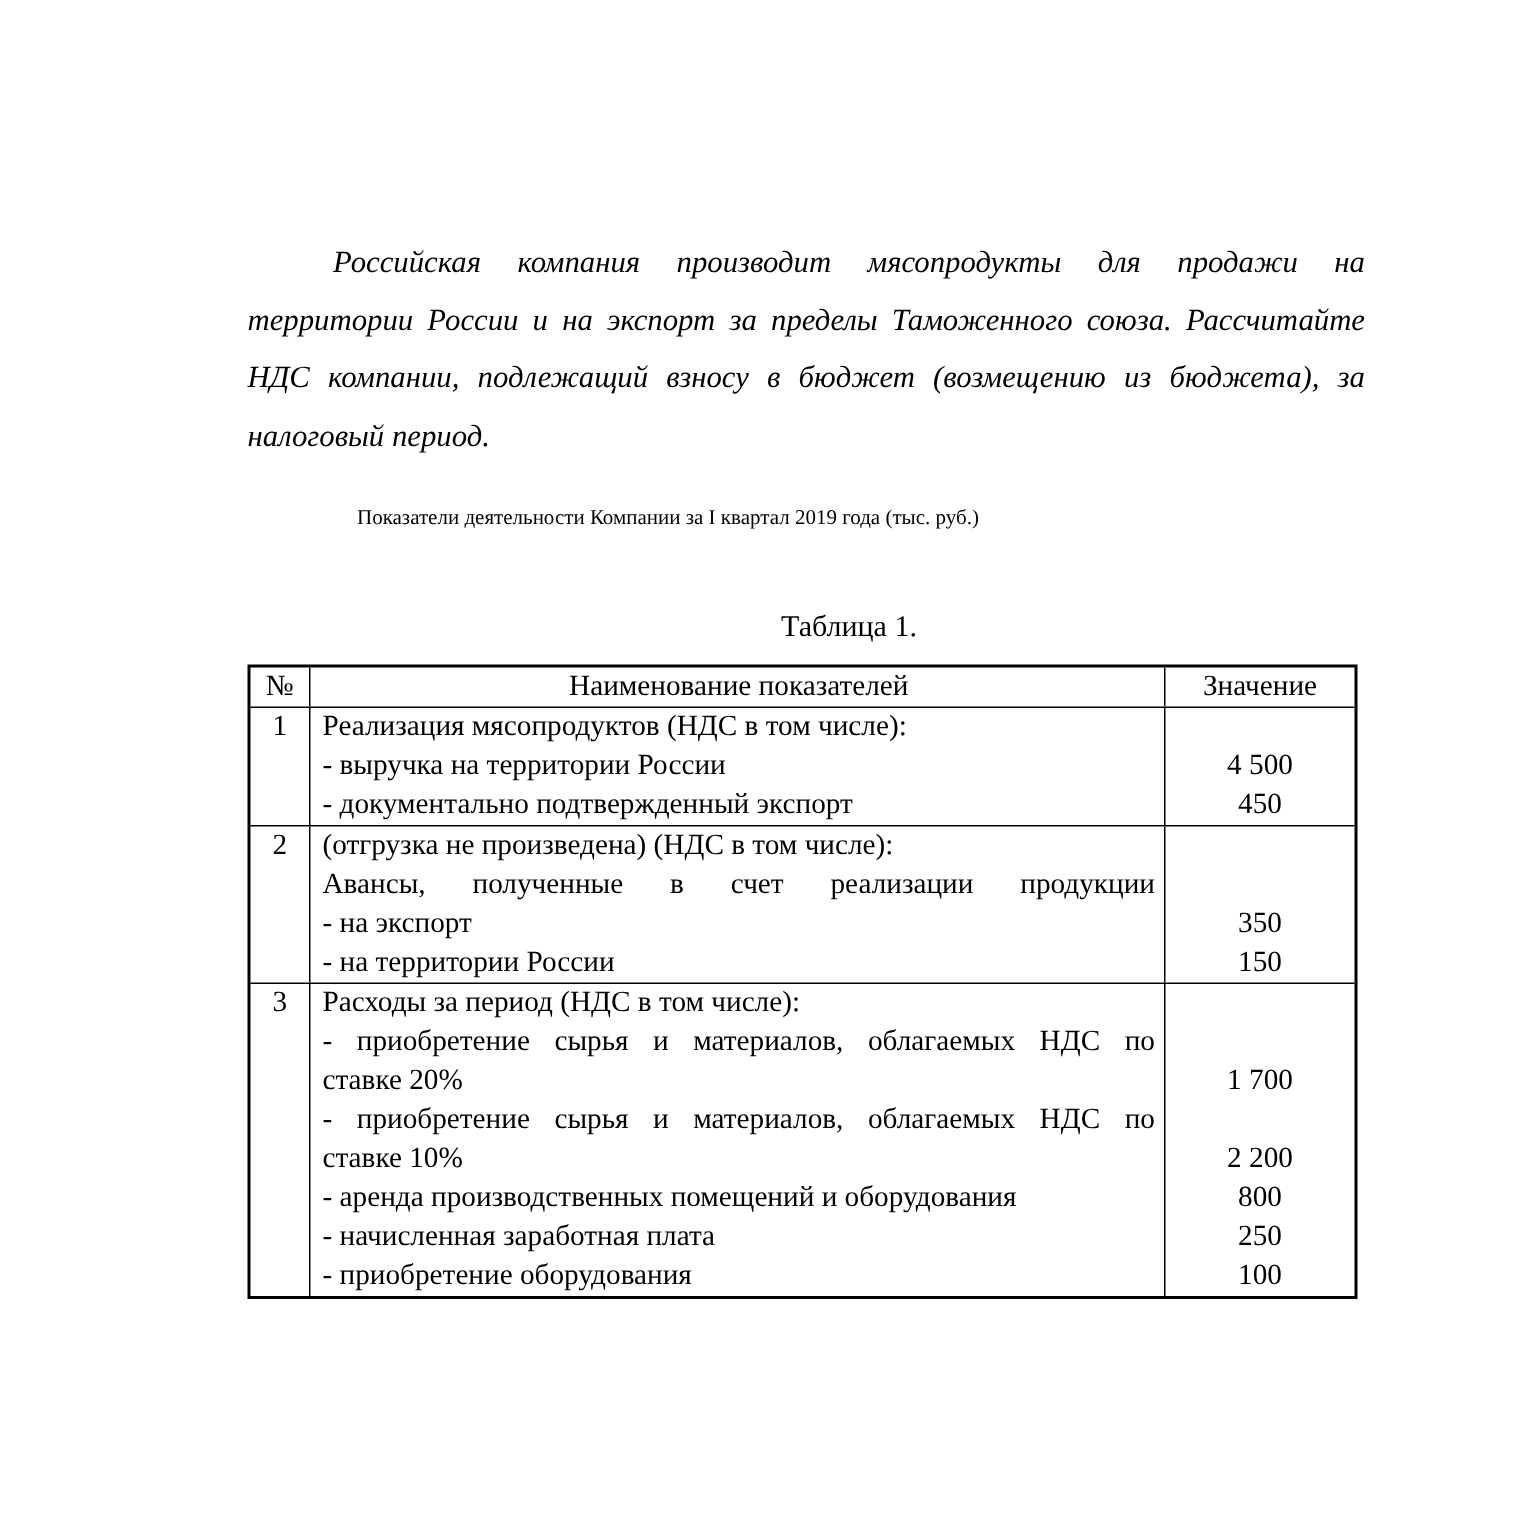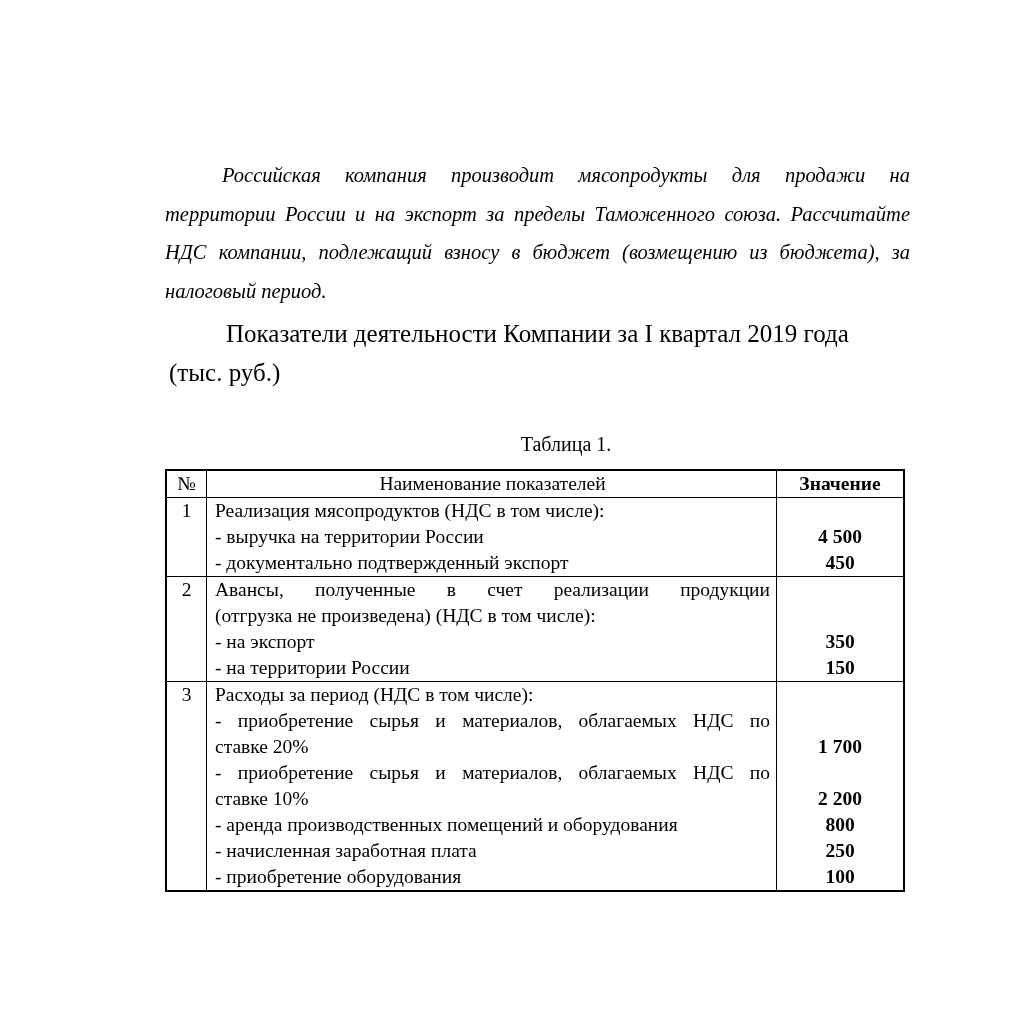--- a/index.html
+++ b/index.html
@@ -19,22 +19,22 @@
   }
   .para {
     margin: 0;
     font-size: 20.5px;
     line-height: 38.7px;
     text-align: justify;
     text-indent: 57px;
     font-style: italic;
   }
   .para-sub {
-    margin: 4px;
-    font-size: 25px;
+    margin: 16px;
+    font-size: 14px;
     line-height: 38.7px;
     text-align: left;
     text-indent: 57px;
   }
   .tcaption {
     margin: 39px 0 12px 0;
     text-indent: 57px;
     font-size: 20px;
     line-height: 26px;
     text-align: center;
@@ -65,21 +65,20 @@
     width: 570px;
     flex: 0 0 570px;
     border-right: 1.5px solid #000;
     padding: 0 6px 0 8px;
     text-align: left;
   }
   .cval {
     width: 130px;
     flex: 1 1 auto;
     text-align: center;
-    font-weight: bold;
   }
   .head .cname, .head .cnum, .head .cval {
     text-align: center;
   }
   .ln {
     height: 26px;
     line-height: 26px;
     white-space: nowrap;
   }
   .ln.just {
@@ -132,22 +131,22 @@
         <div class="ln">4 500</div>
         <div class="ln">450</div>
       </div>
     </div>
 
     <div class="trow">
       <div class="cell cnum">
         <div class="ln">2</div>
       </div>
       <div class="cell cname">
+        <div class="ln">(отгрузка не произведена) (НДС в том числе):</div>
         <div class="ln just">Авансы, полученные в счет реализации продукции</div>
-        <div class="ln">(отгрузка не произведена) (НДС в том числе):</div>
         <div class="ln">- на экспорт</div>
         <div class="ln">- на территории России</div>
       </div>
       <div class="cell cval">
         <div class="ln"></div>
         <div class="ln"></div>
         <div class="ln">350</div>
         <div class="ln">150</div>
       </div>
     </div>

